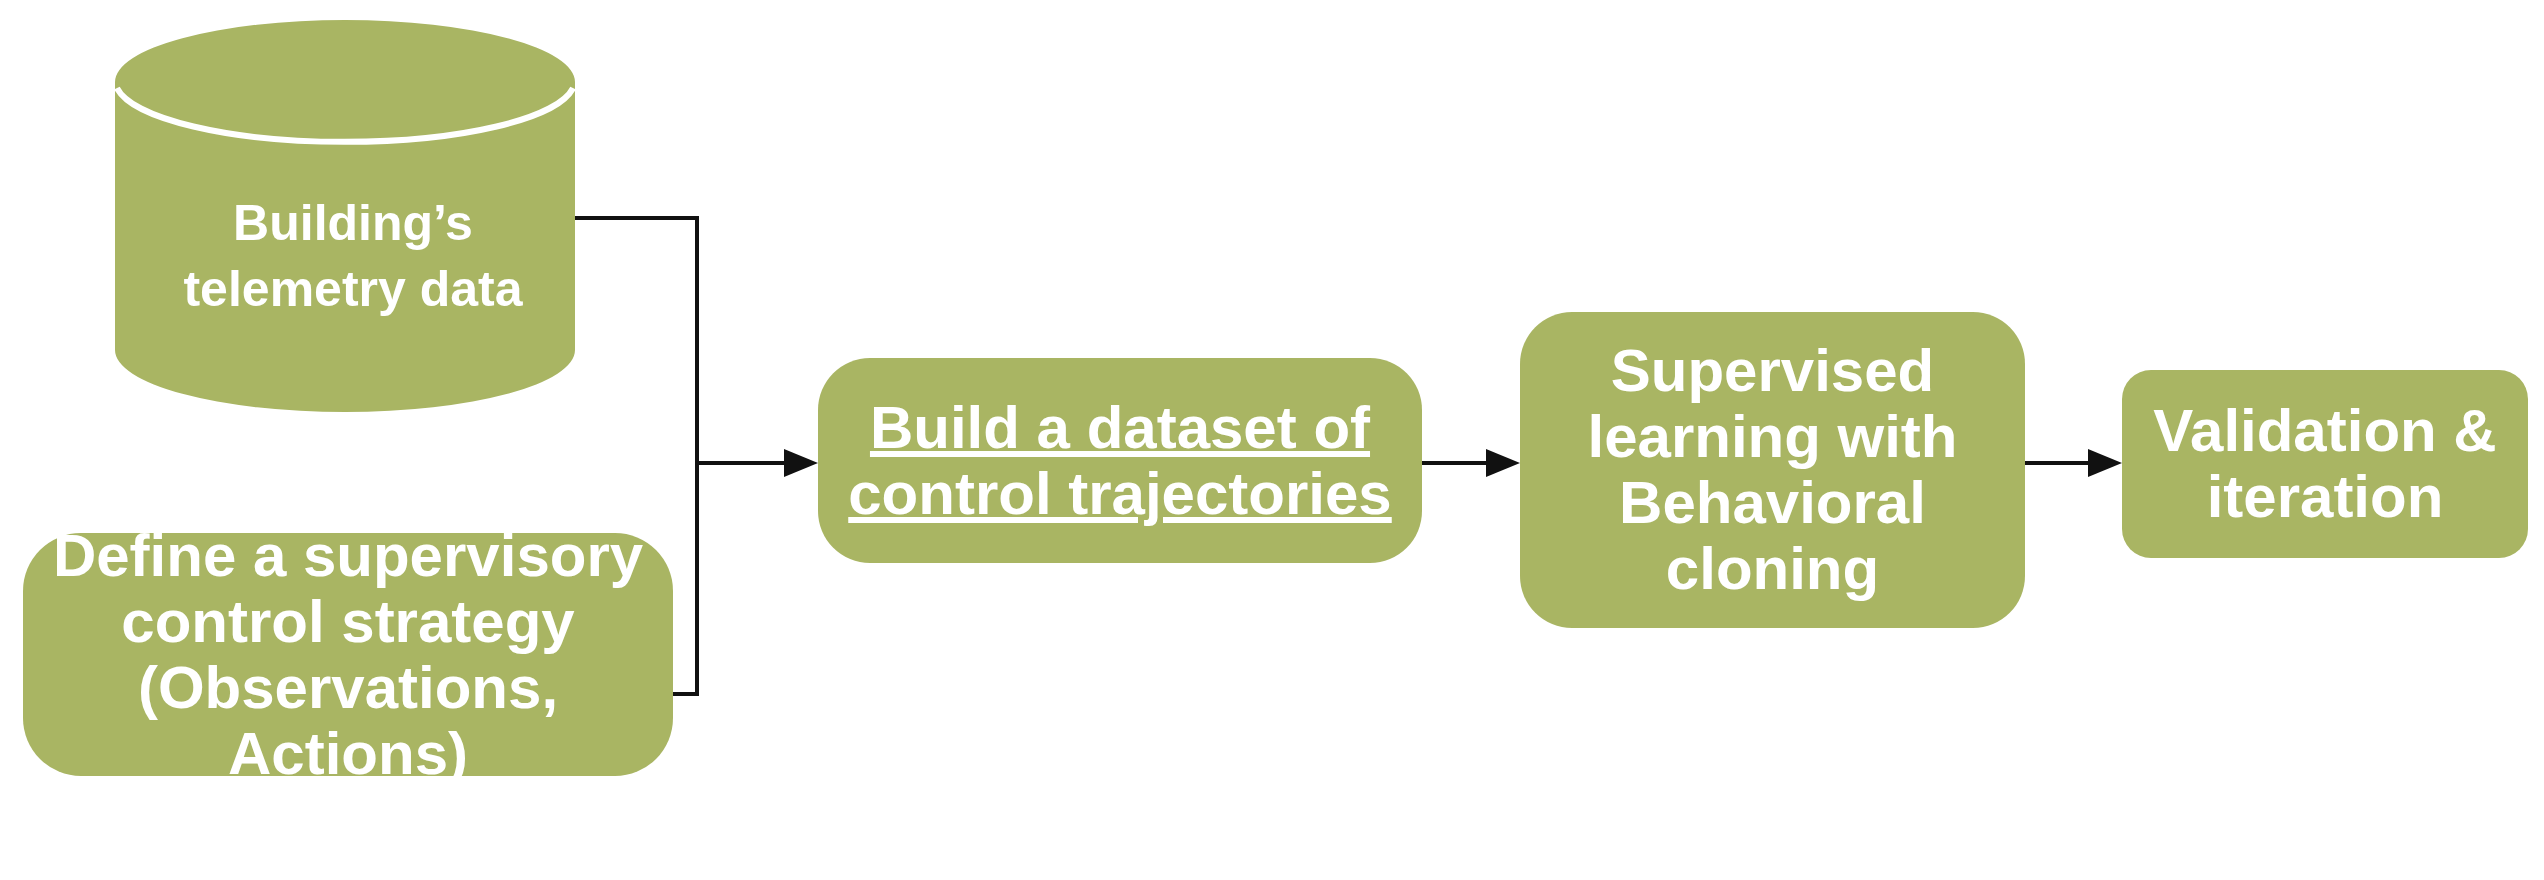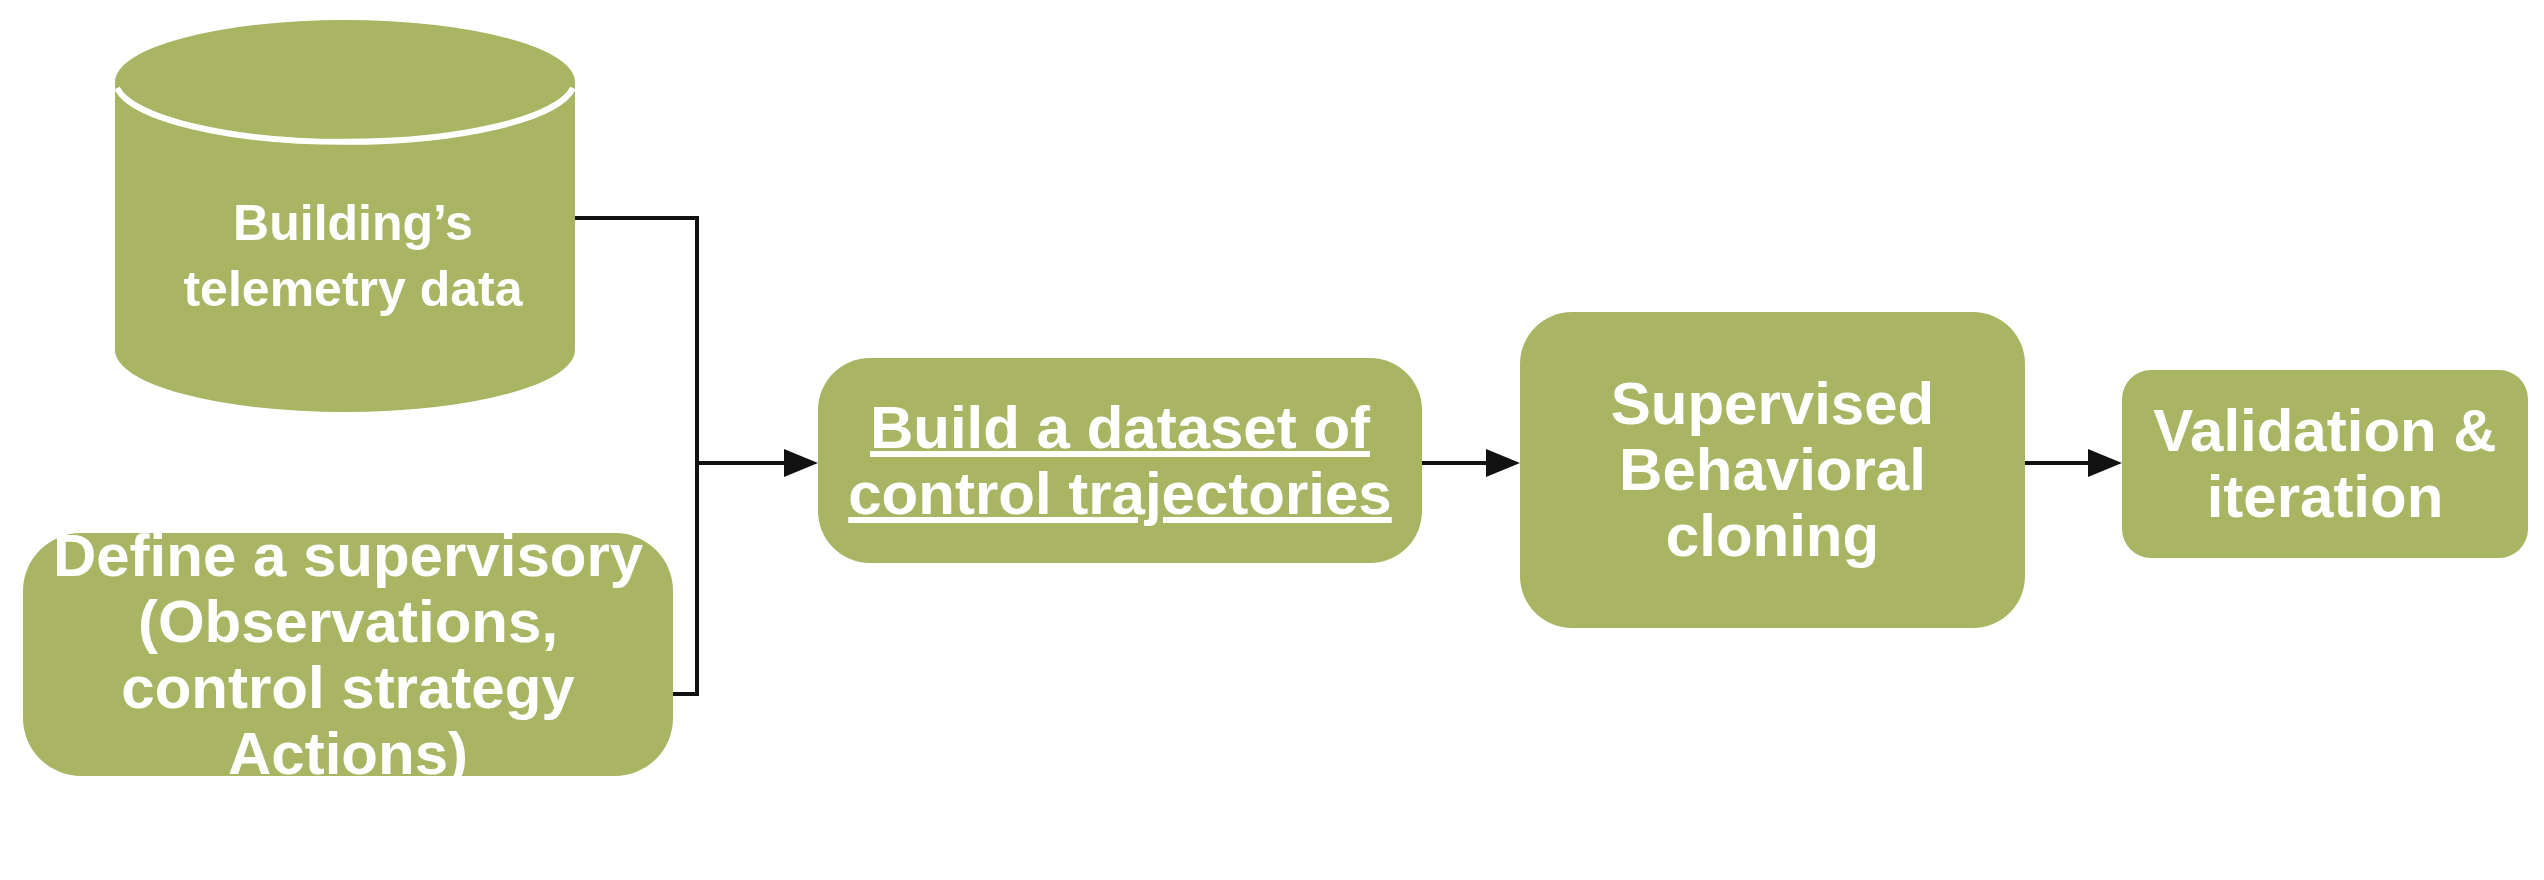--- a/index.html
+++ b/index.html
@@ -102,32 +102,33 @@
       <path class="cyl-separator" d="M 2 70 A 230 62 0 0 0 458 70"></path>
     </svg>
     <div class="cyl-label">
       <div class="label-line">Building’s</div>
       <div class="label-line">telemetry data</div>
     </div>
   </div>
 
   <div class="node" id="node-define-strategy">
     <div class="label-line">Define a supervisory</div>
+    <div class="label-line">control strategy</div>
     <div class="label-line">(Observations,</div>
-    <div class="label-line">control strategy</div>
     <div class="label-line">Actions)</div>
   </div>
 
   <div class="node" id="node-build-dataset">
     <div class="label-line">Build a dataset of</div>
     <div class="label-line">control trajectories</div>
   </div>
 
   <div class="node" id="node-supervised">
     <div class="label-line">Supervised</div>
+    <div class="label-line">learning with</div>
     <div class="label-line">Behavioral</div>
     <div class="label-line">cloning</div>
   </div>
 
   <div class="node" id="node-validation">
     <div class="label-line">Validation &amp;</div>
     <div class="label-line">iteration</div>
   </div>
 
 </div>

